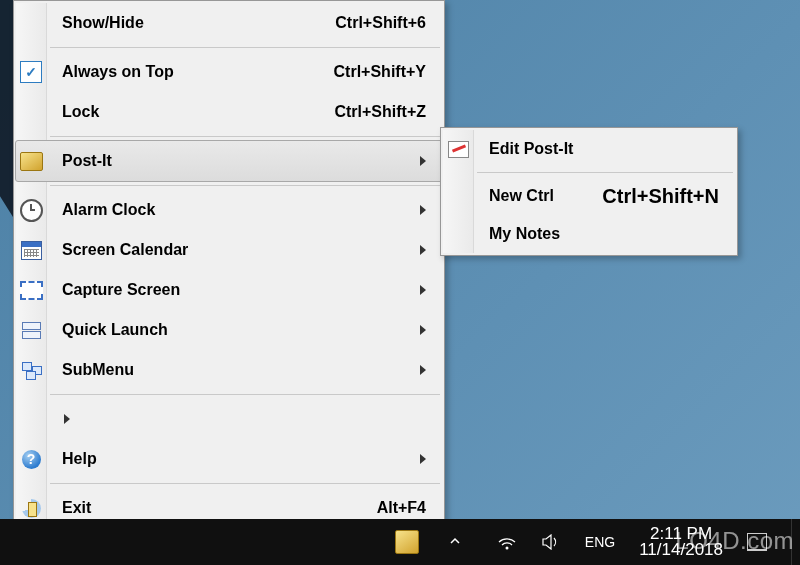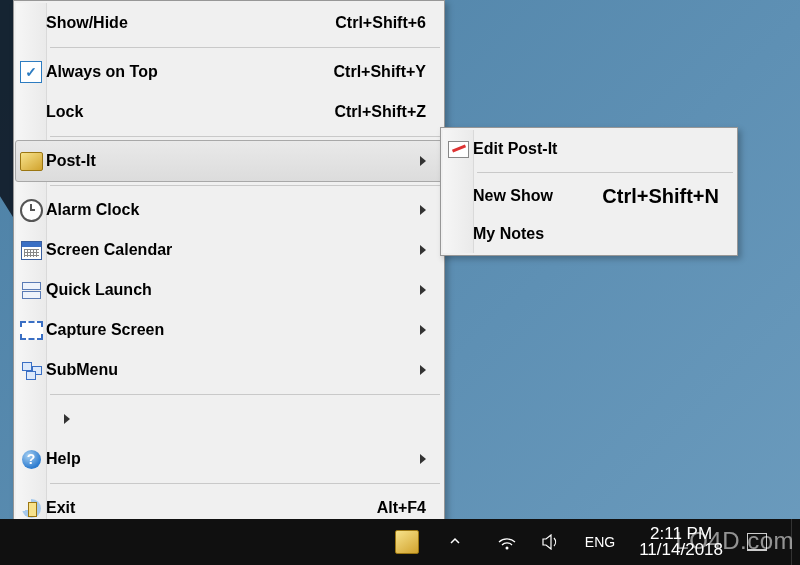--- a/index.html
+++ b/index.html
@@ -74,20 +74,21 @@
     align-items: center;
   }
   .menu-row .icon-slot {
     width: 30px;
     min-width: 30px;
     display: flex;
     justify-content: center;
     align-items: center;
   }
   .menu-row .label {
+    padding-left: 16px;
     flex: 1;
     font-size: 16px;
     font-weight: 600;
     color: #000;
     white-space: nowrap;
   }
   .menu-row .shortcut {
     padding-left: 20px;
     font-size: 16px;
     font-weight: 600;
@@ -303,31 +304,31 @@
   <div class="menu-row">
     <div class="icon-slot">
         <div class="ic-calendar"></div>
       </div>
     <div class="label">Screen Calendar</div>
     <div class="arrow"></div>
   </div>
 
   <div class="menu-row">
     <div class="icon-slot">
+        <div class="ic-capture"></div>
+      </div>
+    <div class="label">Capture Screen</div>
+    <div class="arrow"></div>
+  </div>
+
+  <div class="menu-row">
+    <div class="icon-slot">
         <div class="ic-quicklaunch"></div>
       </div>
     <div class="label">Quick Launch</div>
-    <div class="arrow"></div>
-  </div>
-
-  <div class="menu-row">
-    <div class="icon-slot">
-        <div class="ic-capture"></div>
-      </div>
-    <div class="label">Capture Screen</div>
     <div class="arrow"></div>
   </div>
 
   <div class="menu-row">
     <div class="icon-slot">
         <div class="ic-submenu">
           <span class="a"></span>
           <span class="b"></span>
           <span class="c"></span>
         </div>
@@ -369,21 +370,21 @@
     <div class="icon-slot">
         <div class="ic-pencil"></div>
       </div>
     <div class="label">Edit Post-It</div>
   </div>
 
   <div class="menu-sep"></div>
 
   <div class="menu-row">
     <div class="icon-slot"></div>
-    <div class="label">New Show</div>
+    <div class="label">New Ctrl</div>
     <div class="shortcut">Ctrl+Shift+N</div>
   </div>
 
   <div class="menu-row">
     <div class="icon-slot"></div>
     <div class="label">My Notes</div>
   </div>
 </div>
 
 <div class="watermark">LO4D.com</div>

